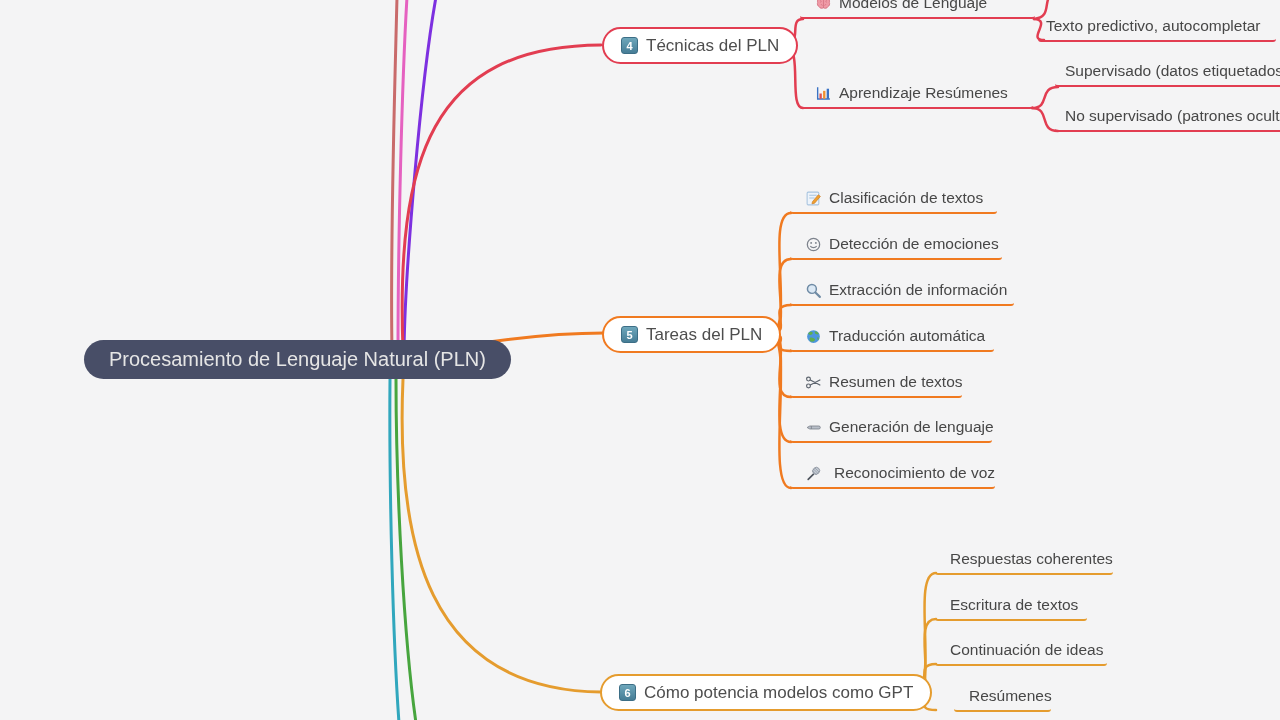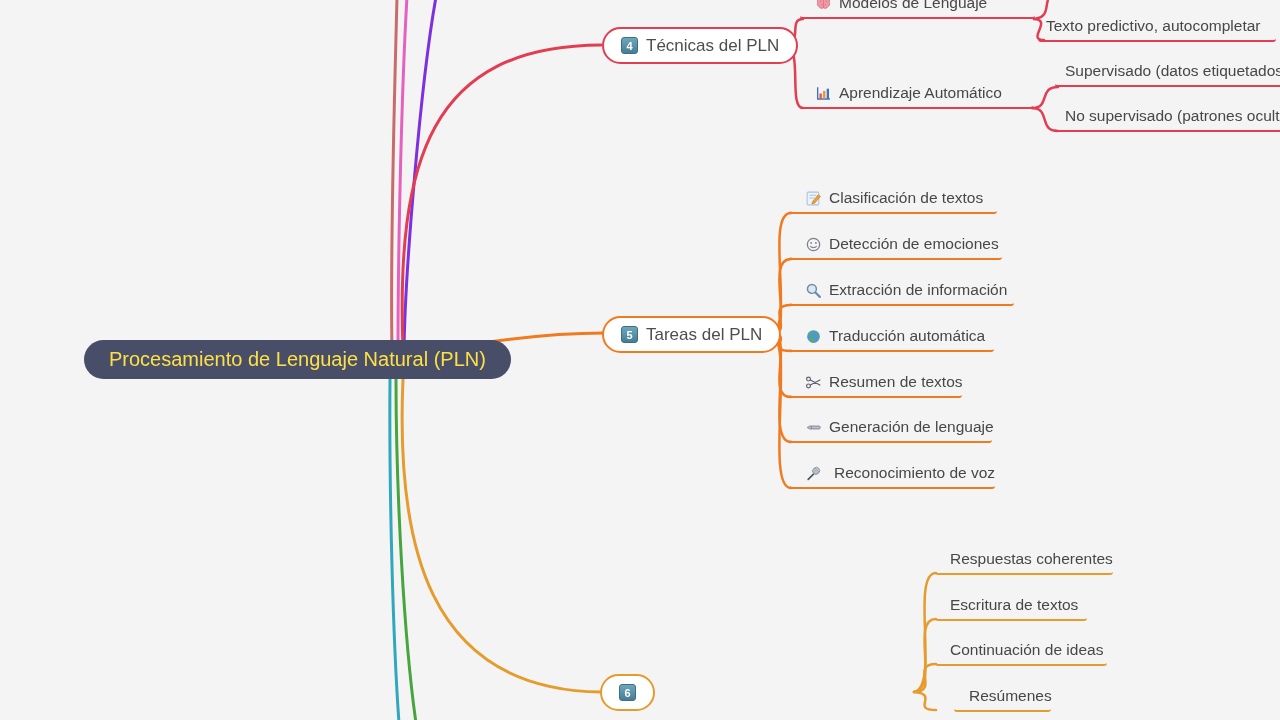--- a/index.html
+++ b/index.html
@@ -8,21 +8,21 @@
     background:#f4f4f5;
     font-family:"Liberation Sans","DejaVu Sans",sans-serif;
   }
   #canvas{position:absolute;left:0;top:0;z-index:1;}
   #canvas path{fill:none;stroke-linecap:round;}
   .main-line{stroke-width:3;}
   .fan-line{stroke-width:2.5;}
 
   .root-node{
     position:absolute;left:84px;top:340px;z-index:3;
-    background:#484e67;color:#fde047;
+    background:#484e67;color:#e5e5e5;
     padding:8px 25px;border-radius:21px;
     font-size:20px;white-space:nowrap;
   }
   .topic-node{
     position:absolute;z-index:3;
     background:#ffffff;border-radius:19px;
     display:flex;align-items:center;gap:8px;
     padding:0 17px;height:33px;border:2.5px solid;
     font-size:17px;color:#4e4e4e;white-space:nowrap;
   }
@@ -110,21 +110,21 @@
 
 <div class="leaf u-red" style="left:800px;top:84px;width:233px;">
   <span class="ic">
     <svg viewBox="0 0 16 16">
         <path d="M2.5 2 V13.2 H14" stroke="#3a72c4" stroke-width="1.3" fill="none"></path>
         <rect x="4.2" y="8" width="2.2" height="5" fill="#e05252"></rect>
         <rect x="7.6" y="5.5" width="2.2" height="7.5" fill="#f09030"></rect>
         <rect x="11" y="3.5" width="2.2" height="9.5" fill="#3a72c4"></rect>
       </svg>
   </span>
-  <span>Aprendizaje Automático</span>
+  <span>Aprendizaje Resúmenes</span>
 </div>
 
 <div class="leaf u-red" style="left:1055px;top:62px;width:300px;padding-left:10px;">
   <span>Supervisado (datos etiquetados)</span>
 </div>
 
 <div class="leaf u-red" style="left:1055px;top:107px;width:300px;padding-left:10px;">
   <span>No supervisado (patrones ocultos)</span>
 </div>
 
@@ -203,20 +203,21 @@
         <line x1="3" y1="13.5" x2="8" y2="8.5" stroke="#4e545e" stroke-width="1.6" stroke-linecap="round"></line>
         <ellipse cx="10.5" cy="5.5" rx="3.4" ry="3.1" fill="#c3cad4" stroke="#8a919c" stroke-width="0.8" transform="rotate(-45 10.5 5.5)"></ellipse>
         <path d="M7.8 3.6 L12.4 8.2 M9.2 2.6 L13.4 6.8 M7 5.4 L10.8 9.2" stroke="#8a919c" stroke-width="0.6"></path>
       </svg>
   </span>
   <span>Reconocimiento de voz</span>
 </div>
 
 <div class="topic-node b-gold" style="left:600px;top:674px;">
   <span class="badge">6</span>
+  <span>Cómo potencia modelos como GPT</span>
 </div>
 
 <div class="leaf u-gold" style="left:935px;top:550px;width:178px;">
   <span>Respuestas coherentes</span>
 </div>
 <div class="leaf u-gold" style="left:935px;top:596px;width:152px;">
   <span>Escritura de textos</span>
 </div>
 <div class="leaf u-gold" style="left:935px;top:641px;width:172px;">
   <span>Continuación de ideas</span>

